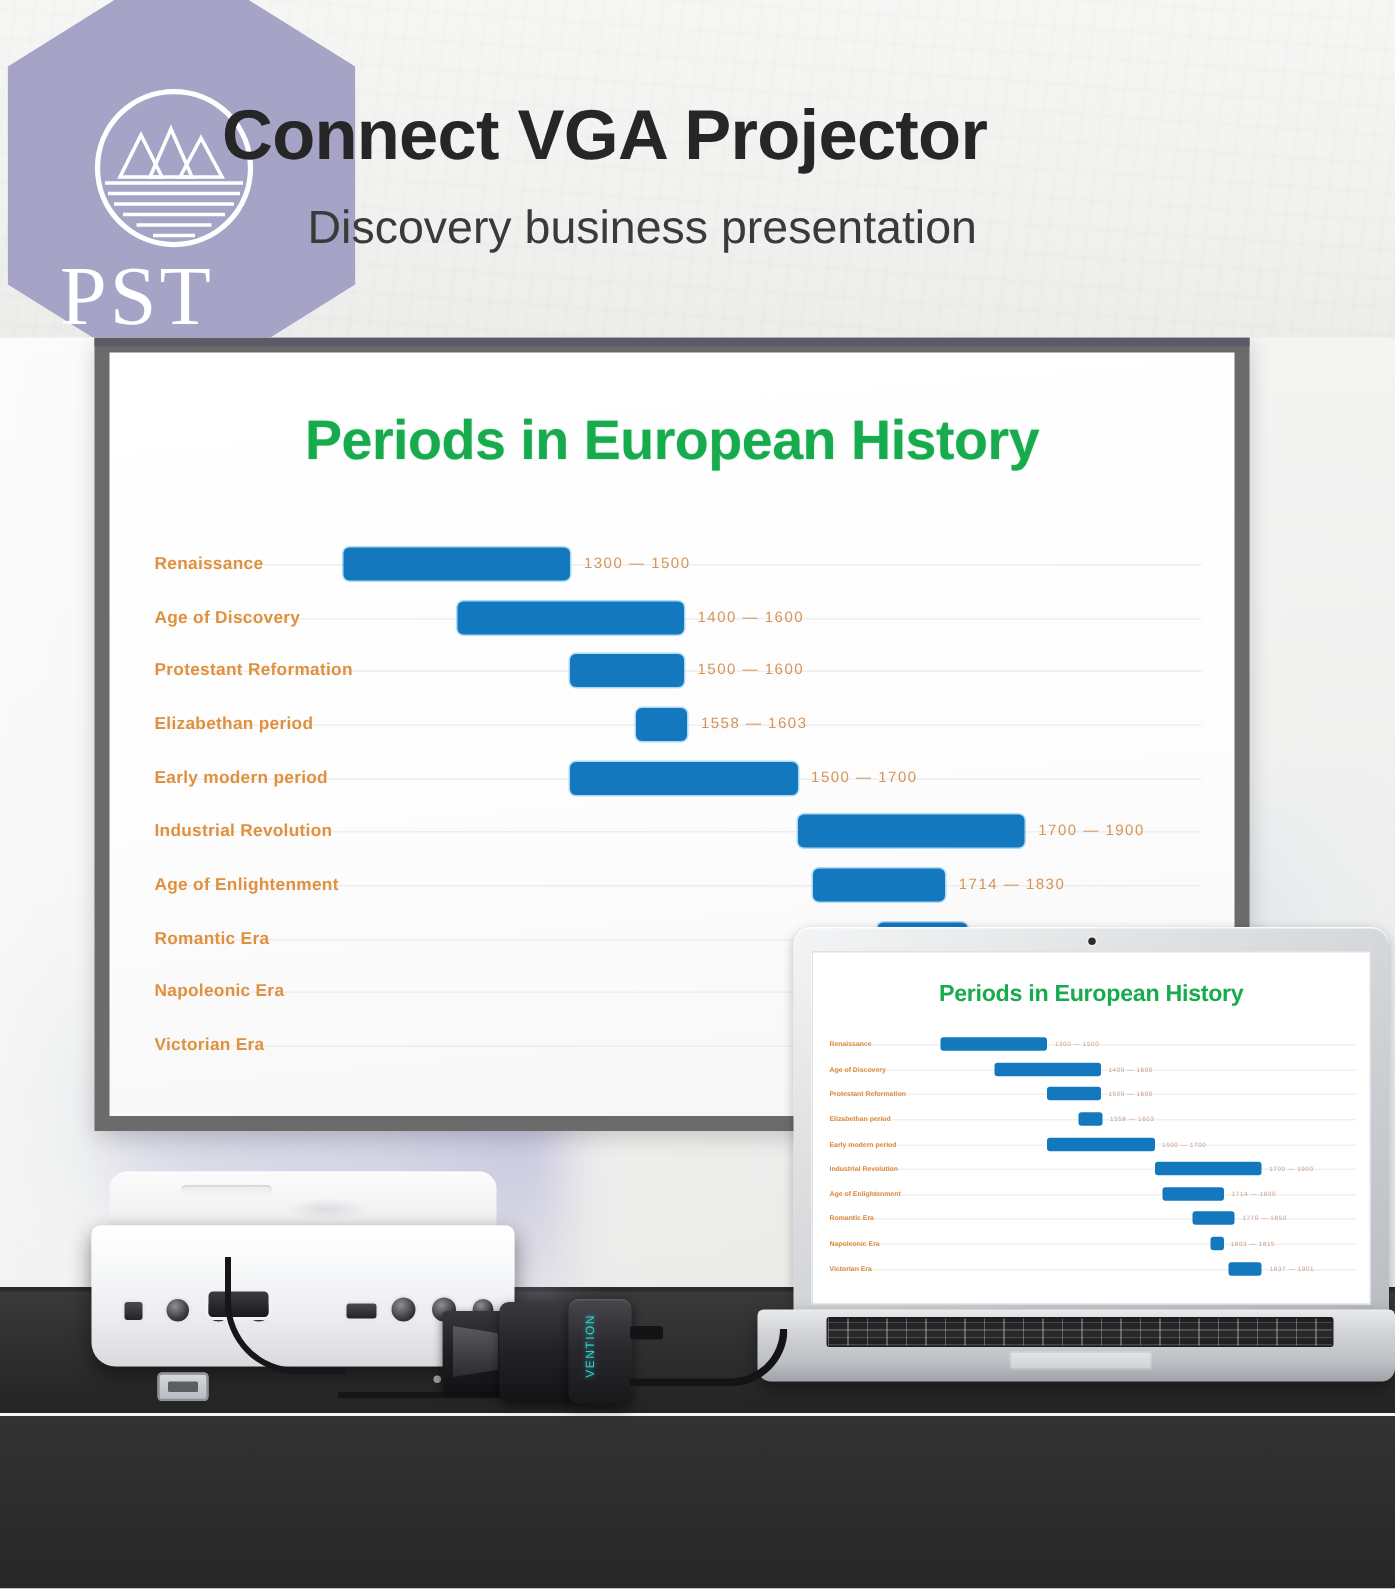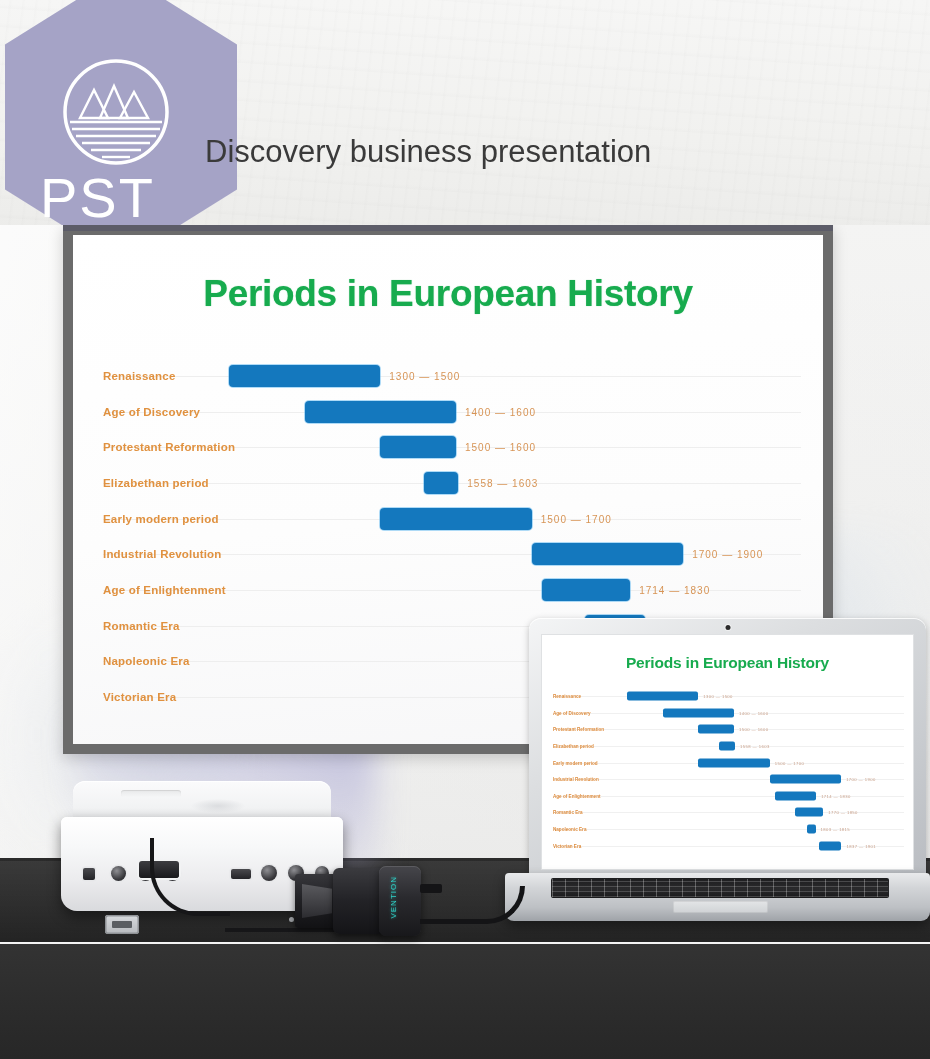--- a/index.html
+++ b/index.html
@@ -33,21 +33,21 @@
     clip-path:polygon(50% 0%,100% 25%,100% 75%,50% 100%,0% 75%,0% 25%);
   }
   .logo-emblem{
     position:absolute; left:60px; top:56px;
     width:112px; height:112px;
   }
   .logo-emblem svg{ display:block; }
   .logo-pst{
     position:absolute; left:40px; top:170px;
     width:160px;
-    font-family:Liberation Sans, sans-serif;
+    font-family:Liberation Serif, serif;
     font-size:56px;
     letter-spacing:2px;
     color:#ffffff;
     line-height:1;
   }
 
   .banner-title{
     position:absolute; left:148px; top:62px;
     font-size:47px; font-weight:bold;
     color:#262626; letter-spacing:-0.5px;
@@ -359,20 +359,21 @@
       <line x1="12" y1="73" x2="100" y2="73" stroke="#ffffff" stroke-width="2.4"></line>
       <line x1="16" y1="80" x2="96" y2="80" stroke="#ffffff" stroke-width="2.4"></line>
       <line x1="22" y1="87" x2="90" y2="87" stroke="#ffffff" stroke-width="2.4"></line>
       <line x1="31" y1="94" x2="81" y2="94" stroke="#ffffff" stroke-width="2.4"></line>
       <line x1="42" y1="101" x2="70" y2="101" stroke="#ffffff" stroke-width="2.4"></line>
     </svg>
   </div>
 
   <div class="logo-pst">PST</div>
 
+  <div class="banner-title">Connect VGA Projector</div>
   <div class="banner-sub">Discovery business presentation</div>
 </div>
 
 <div class="scene">
 
   <div class="room-bg"></div>
   <div class="room-blur-a"></div>
   <div class="room-blur-b"></div>
 
   <div class="desk"></div>

